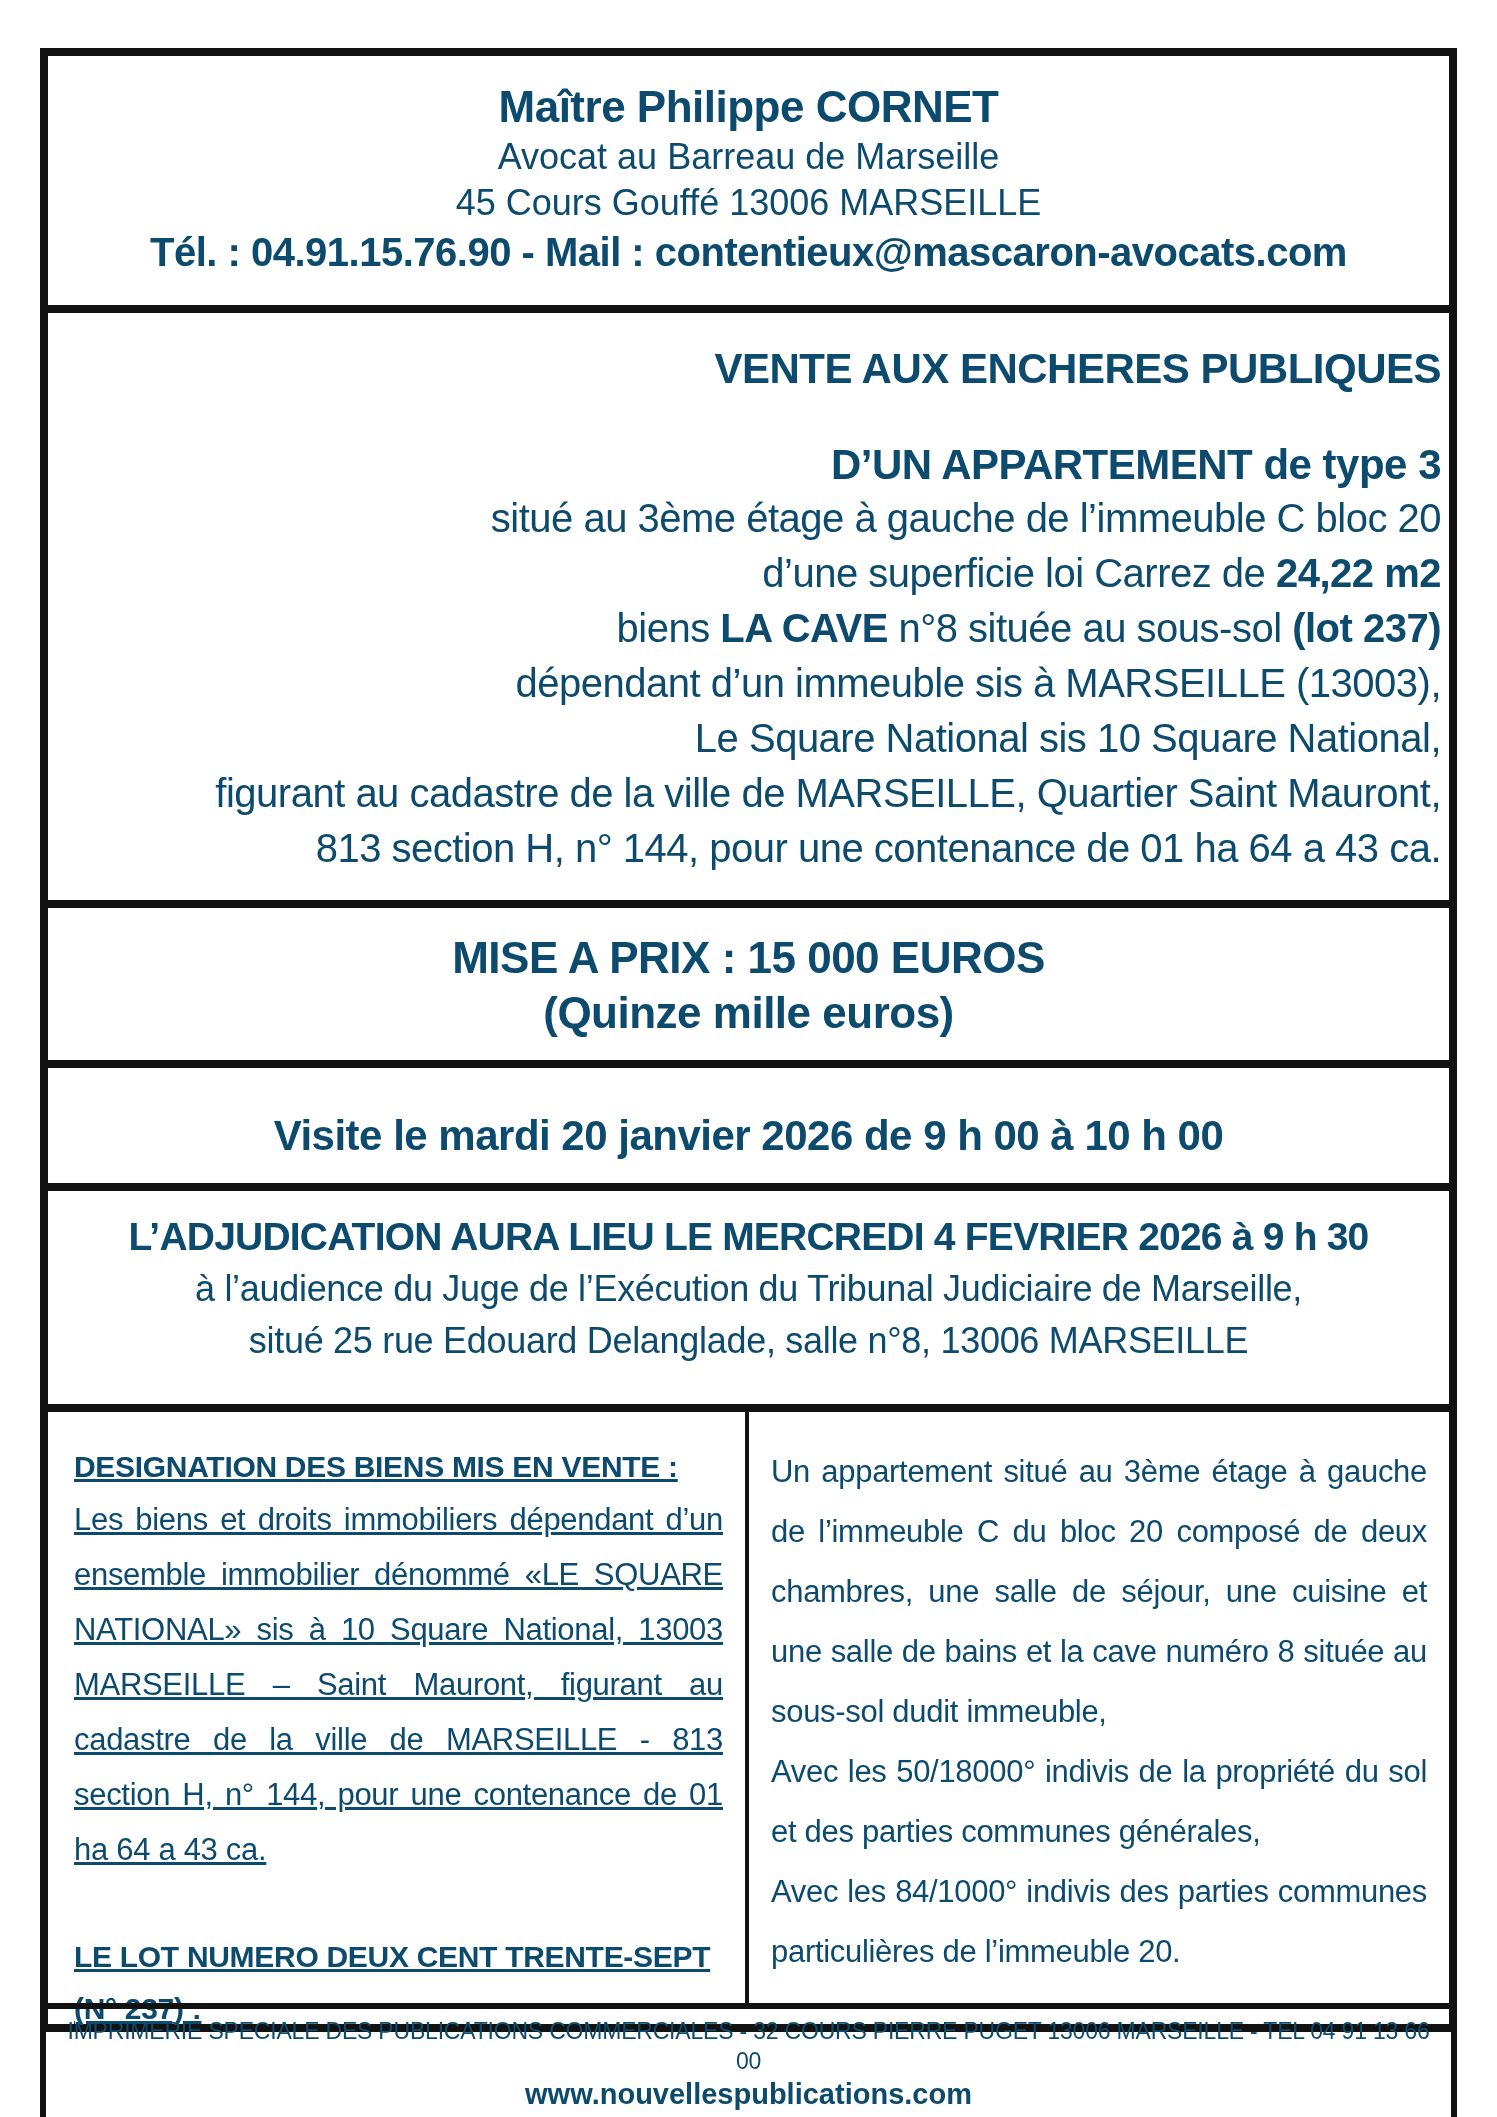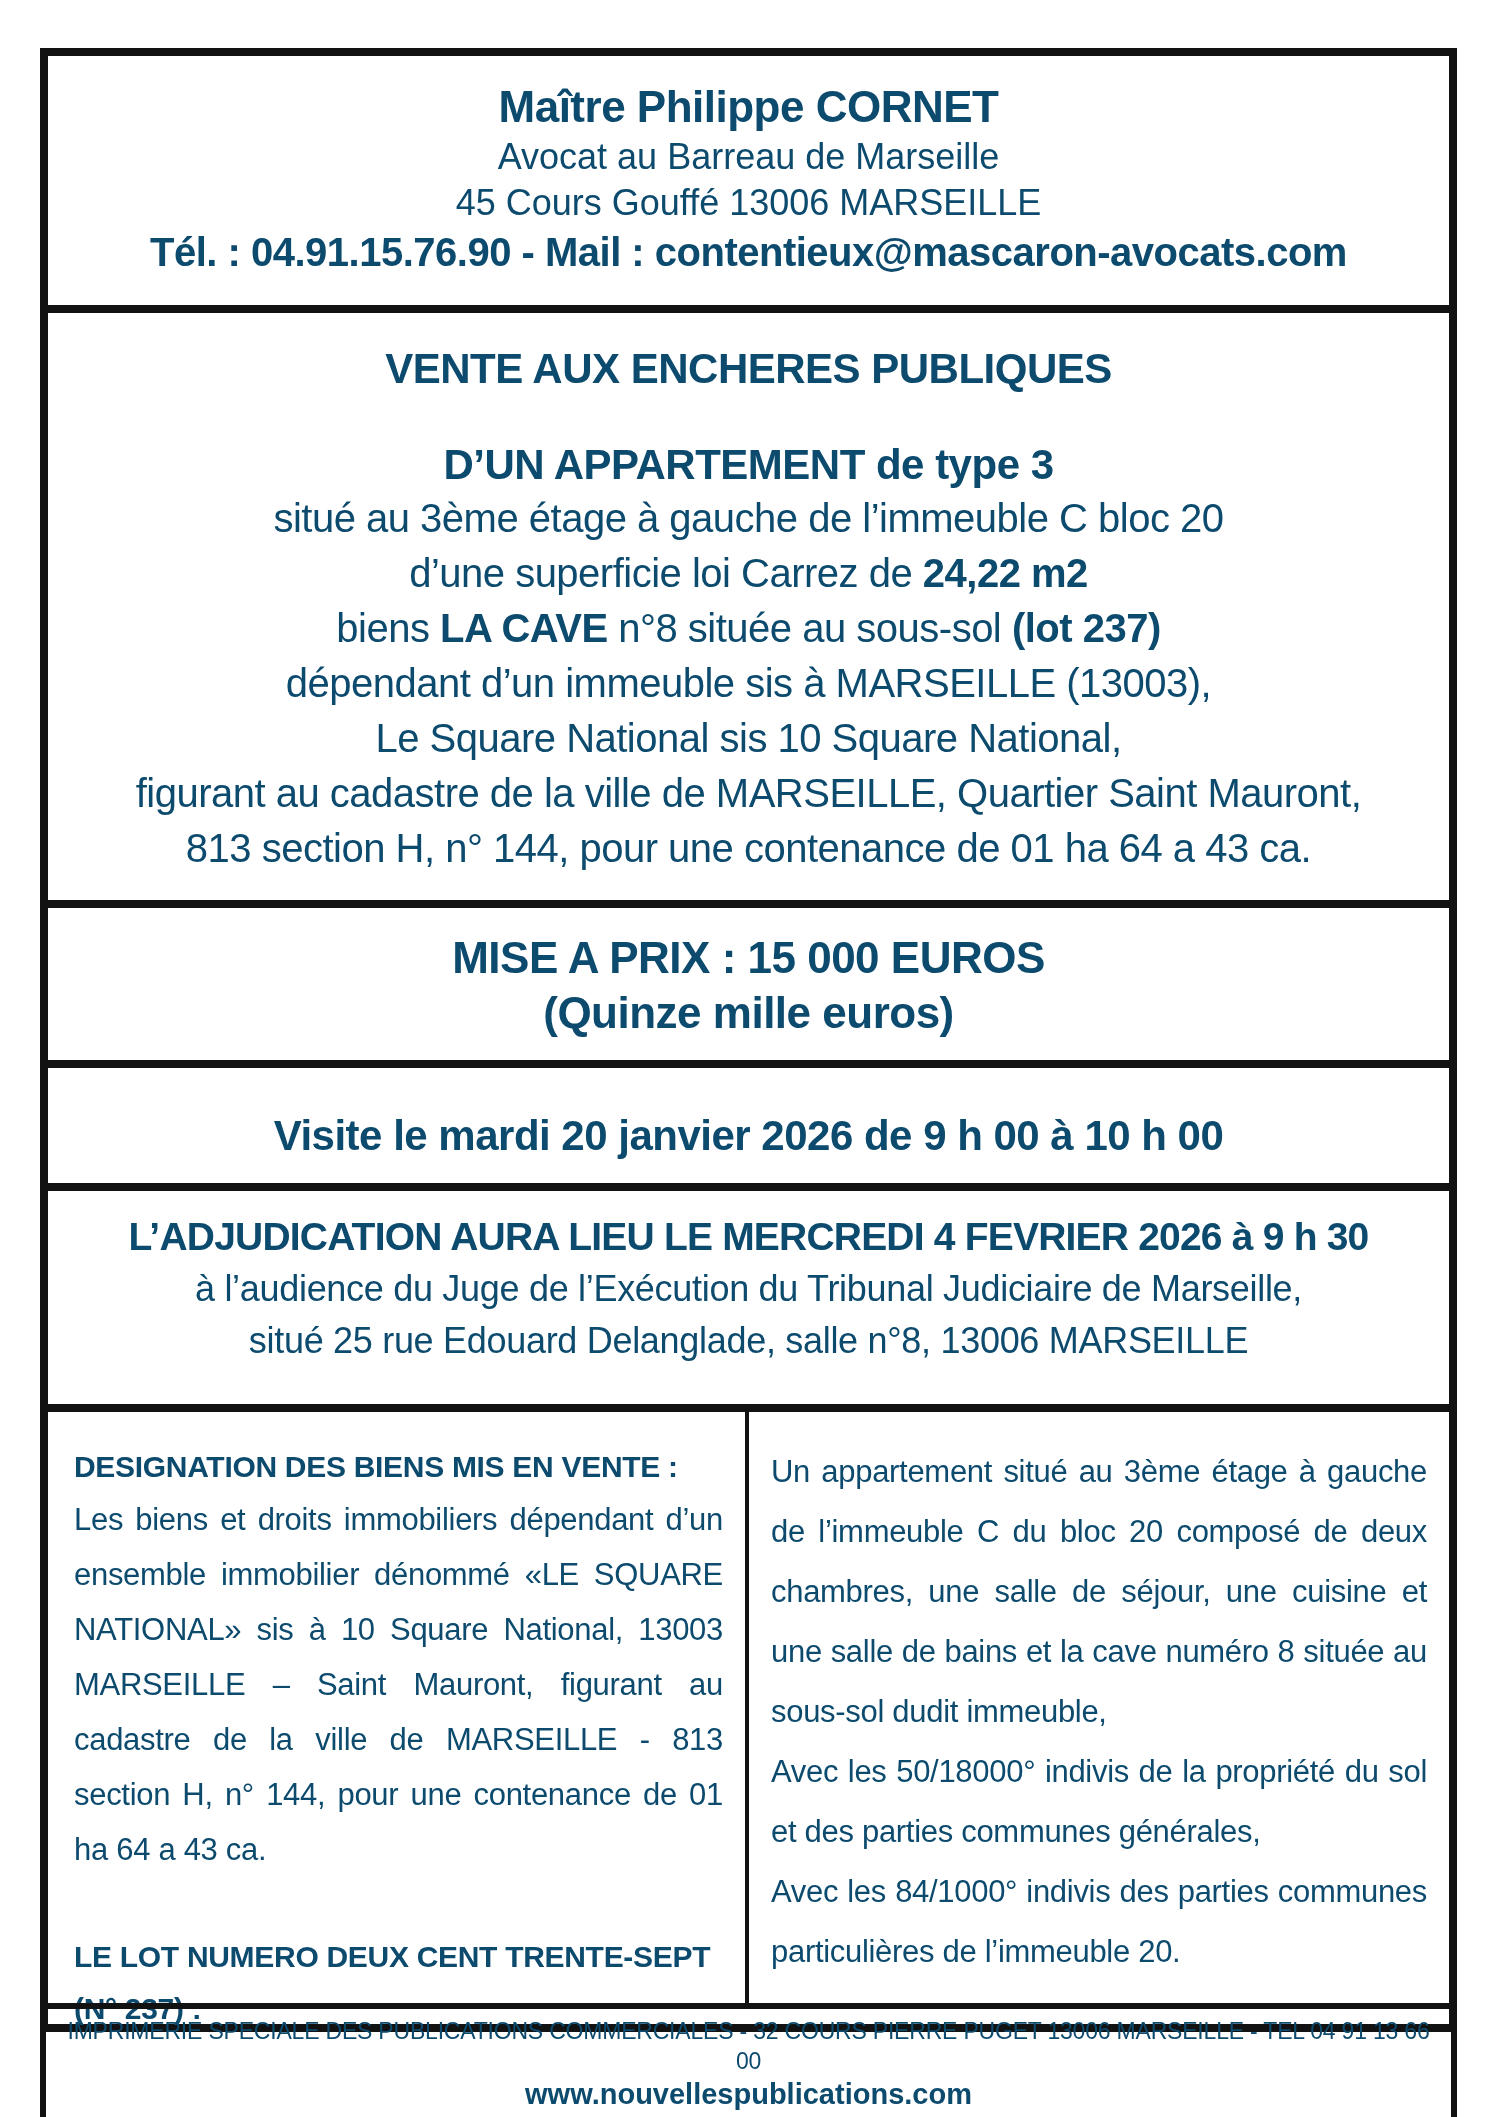--- a/index.html
+++ b/index.html
@@ -19,41 +19,41 @@
   .sec { text-align:center; border-bottom:8px solid #121212; }
   .sec:last-child { border-bottom:none; }
 
   
   .sec-header { padding:24px 10px 27px; }
   .h-name    { font-size:44px; font-weight:700; line-height:54px; letter-spacing:-0.5px; }
   .h-sub     { font-size:36px; line-height:46px; }
   .h-contact { font-size:40px; font-weight:700; line-height:52px; letter-spacing:-0.5px; }
 
   
-  .sec-sale { padding:30px 8px 24px; }
+  .sec-sale { padding:30px 8px 24px;text-align:right; }
   .sale-title { font-size:42px; font-weight:700; line-height:52px; letter-spacing:-0.5px; }
   .sale-sub   { font-size:42px; font-weight:700; line-height:52px; letter-spacing:-0.5px; margin-top:44px; }
   .sale-line  { font-size:40px; line-height:55px; letter-spacing:-0.5px; }
 
   
   .sec-price { padding:22px 24px 20px; }
   .price-line { font-size:44px; font-weight:700; line-height:55px; letter-spacing:-0.5px; }
 
   
   .sec-visit { padding:22px 8px 21px; }
   .visit-line { font-size:42px; font-weight:700; line-height:52px; letter-spacing:-0.5px;margin-top:20px; }
 
   
   .sec-auction { padding:20px 6px 37px; }
   .auction-title { font-size:39px; font-weight:700; line-height:52px; letter-spacing:-0.8px; }
   .auction-line  { font-size:36px; line-height:52px; letter-spacing:-0.3px; }
 
   
   .sec-cols { display:flex; text-align:left; height:612px; box-sizing:border-box; }
-  .col-left  { width:697px; box-sizing:border-box; padding:30px 22px 13px 26px; }
+  .col-left  { width:697px; box-sizing:border-box; padding:30px 22px 13px 26px;text-decoration:underline; }
   .col-div   { width:4px; background:#121212; margin-bottom:20px; }
   .col-right { flex:1; box-sizing:border-box; padding:30px 22px 0 22px; }
   .col-heading { font-size:30px; font-weight:700; line-height:50px; letter-spacing:-0.3px; }
   .col-body  { font-size:31px; line-height:55px; text-align:justify; letter-spacing:-0.3px; }
   .lot-heading { font-size:30px; font-weight:700; line-height:52px; margin-top:54px; letter-spacing:-0.3px; }
   .col-right p { font-size:31px; line-height:60px; text-align:justify; margin:0; letter-spacing:-0.3px; }
 
   
   .footer-box {
     position:absolute; left:40px; top:2003px; width:1417px;

